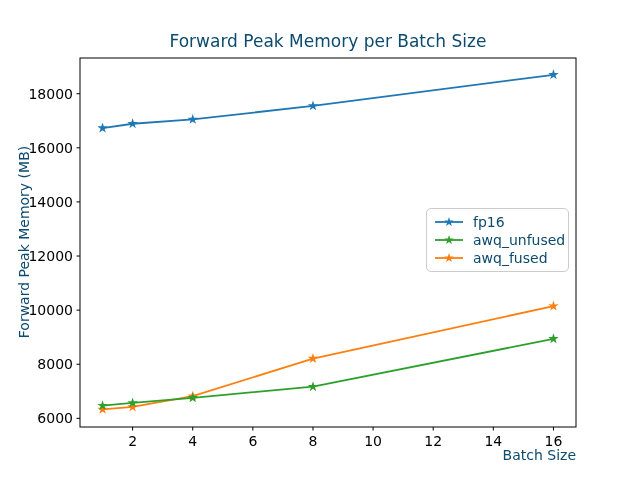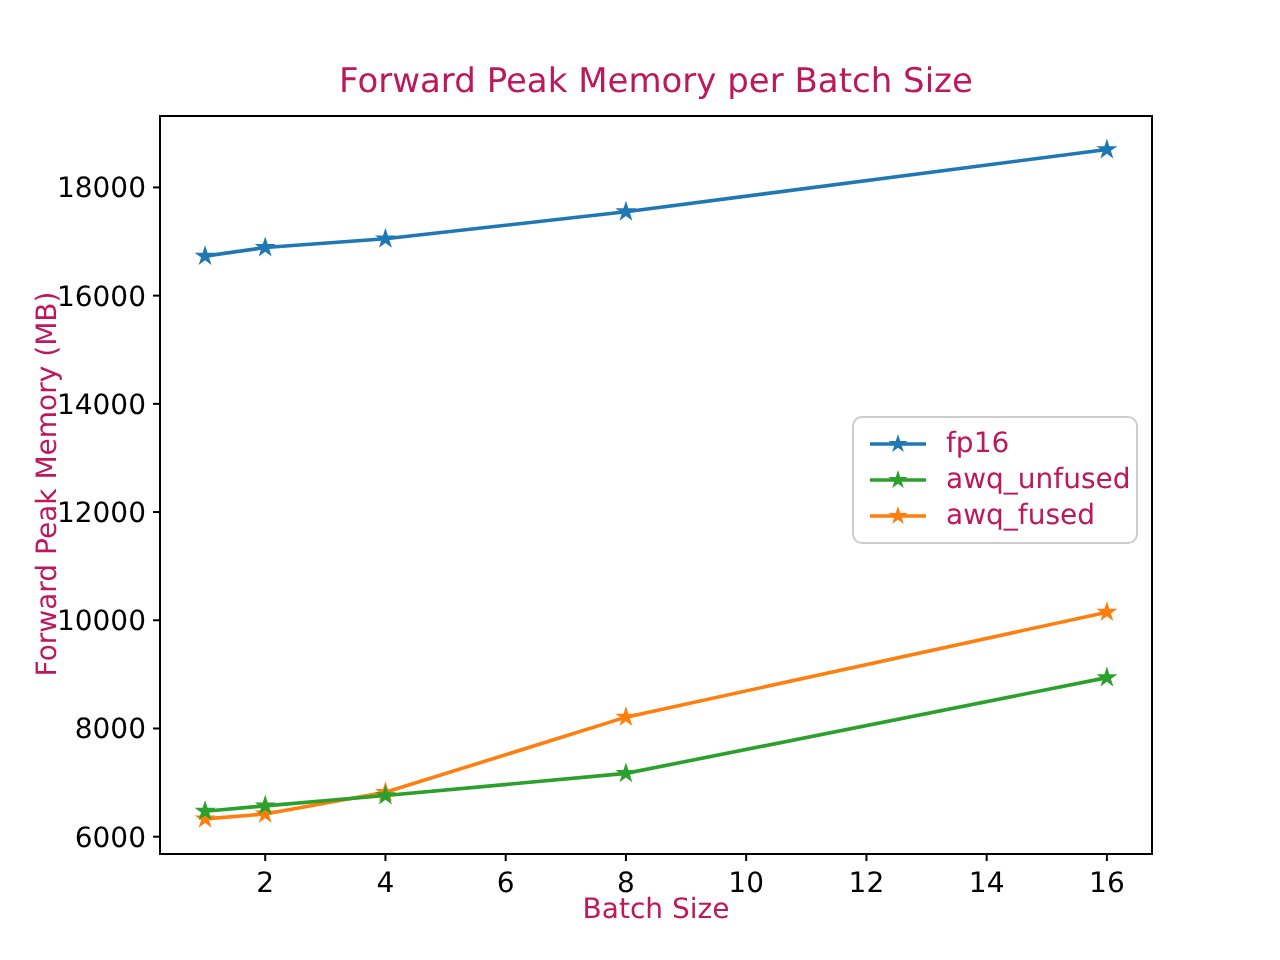--- a/index.html
+++ b/index.html
@@ -2,39 +2,39 @@
 <html><head>
 <meta charset="utf-8">
 <style>
   html, body { margin: 0; padding: 0; background: #ffffff; }
   .figure {
     position: relative;
     width: 640px;
     height: 480px;
     background: #ffffff;
     font-family: "DejaVu Sans", "Liberation Sans", sans-serif;
-    color: #be185d;
+    color: #0c4a6e;
     overflow: hidden;
   }
   .chart-title {
     position: absolute;
     left: 80px;
     top: 32px;
     width: 496px;
     text-align: center;
     font-size: 17px;
     line-height: 19px;
     white-space: nowrap;
   }
   .x-label {
     position: absolute;
     left: 80px;
     top: 447px;
     width: 496px;
-    text-align: center;
+    text-align: right;
     font-size: 14px;
     white-space: nowrap;
   }
   .y-label {
     position: absolute;
     left: 24px;
     top: 242px;
     transform: translate(-50%, -50%) rotate(-90deg);
     font-size: 14px;
     white-space: nowrap;

